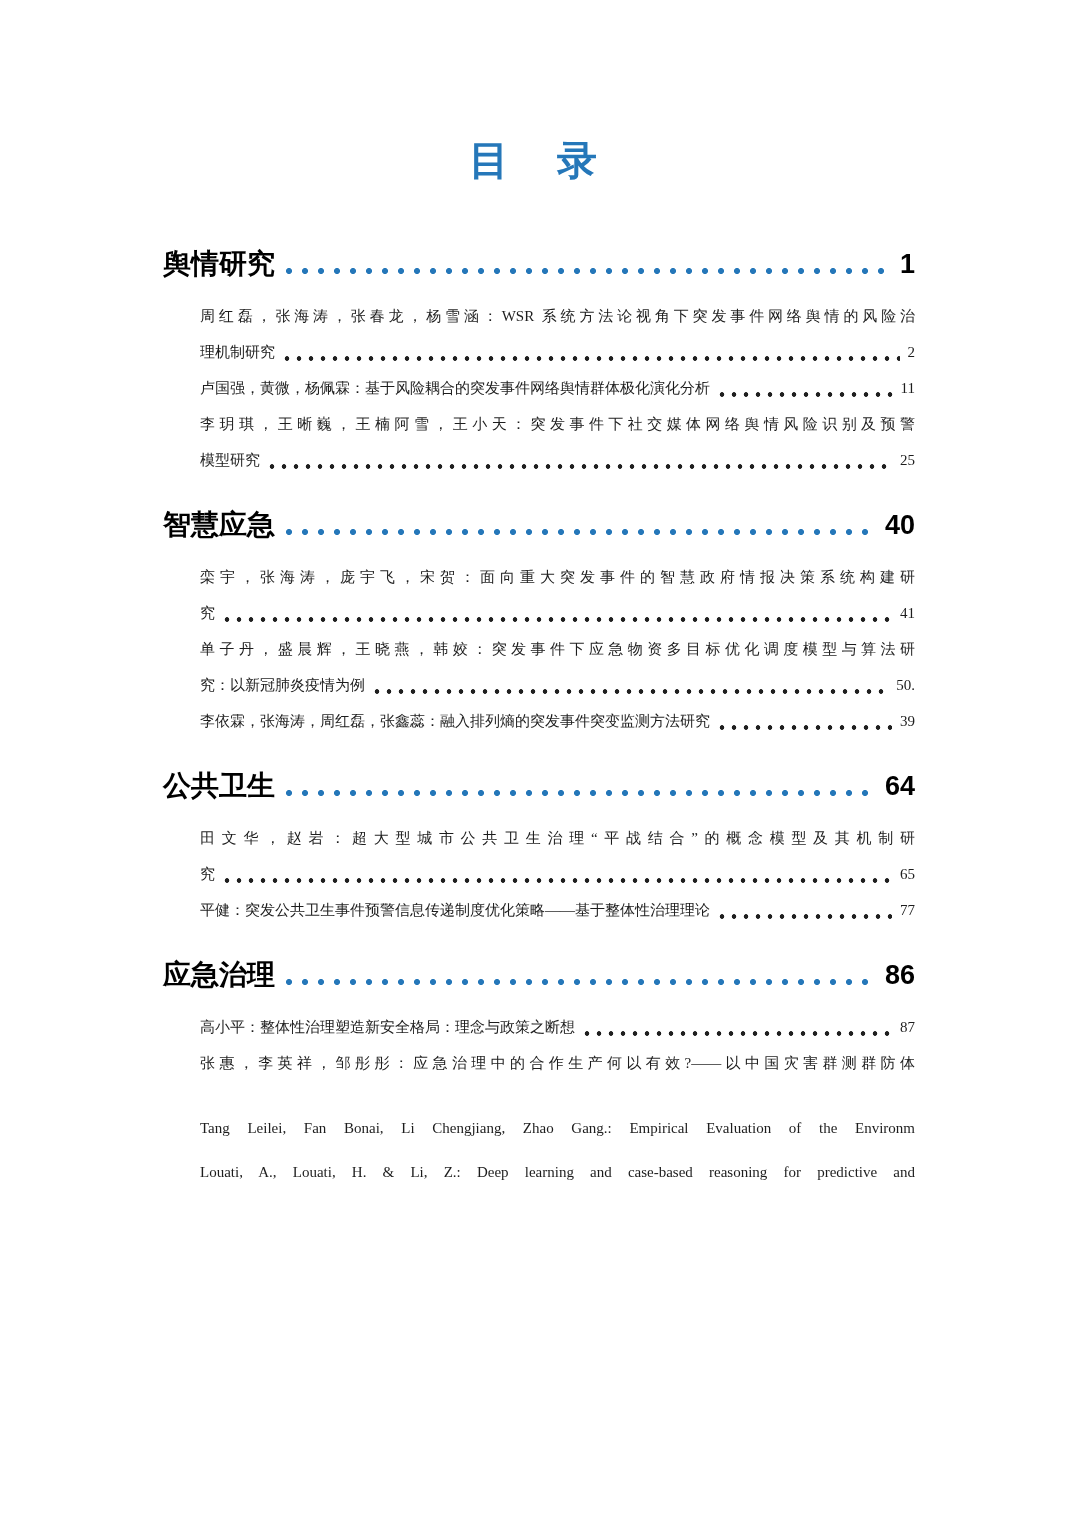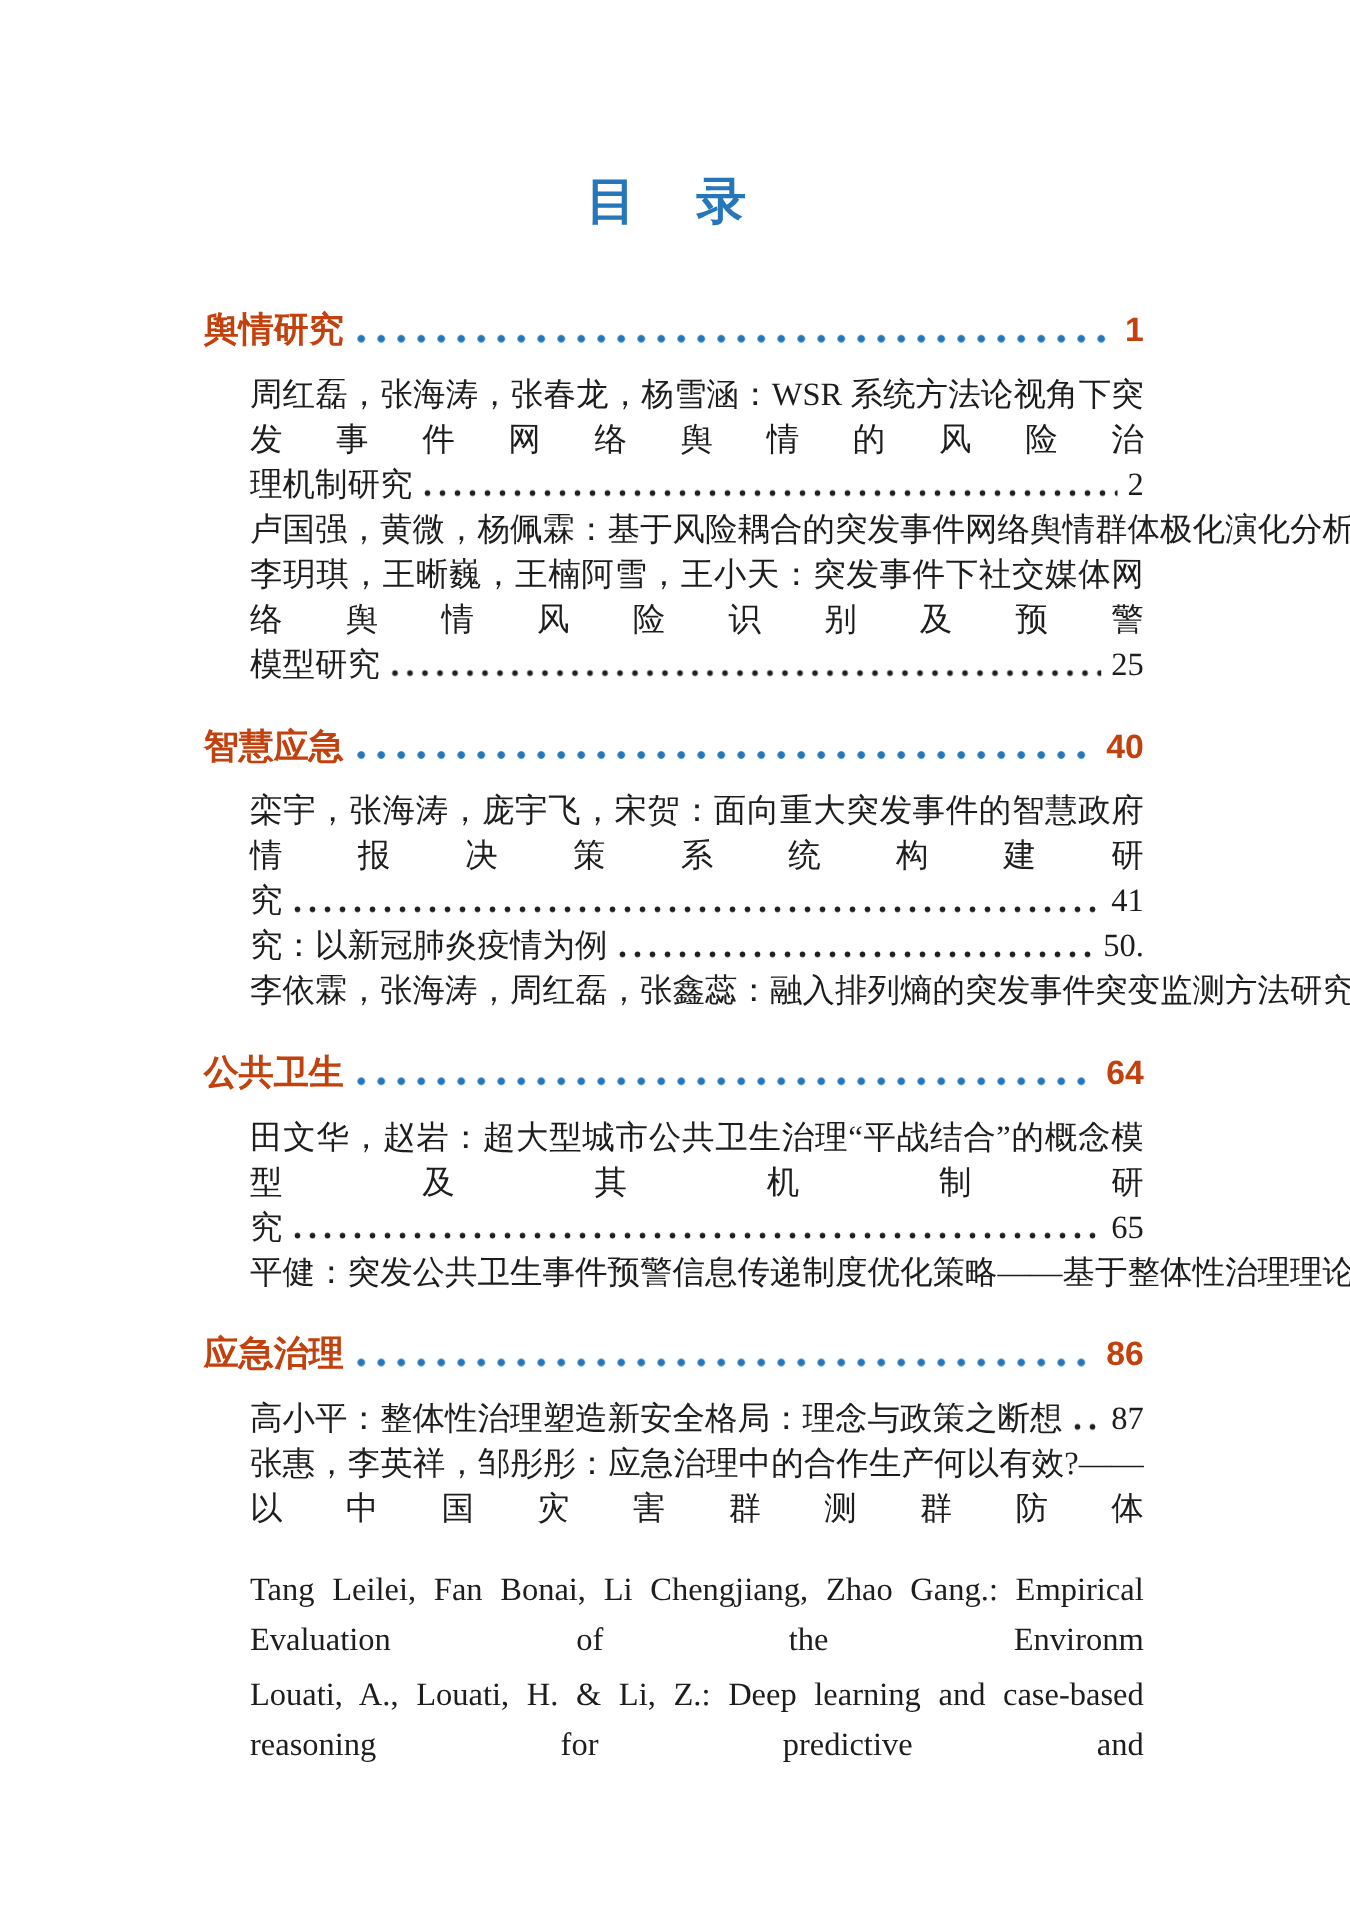--- a/index.html
+++ b/index.html
@@ -30,21 +30,21 @@
     font-family: Liberation Mono, monospace;
   }
   #toc { margin-top: 56px; }
 
   .section { margin-top: 27px; }
   .section:first-child { margin-top: 0; }
 
   .section-heading {
     display: flex;
     align-items: baseline;
-    color: #c2410c;
+    color: #000000;
     font-weight: 700;
     font-size: 28px;
     line-height: 40px;
     font-family: "Liberation Sans", "DejaVu Sans", sans-serif;
   }
   .sec-title { white-space: nowrap; }
   .sec-page { white-space: nowrap; font-size: 27px; }
 
   .leader {
     flex: 1 1 auto;
@@ -60,21 +60,21 @@
   .sec-leader {
     height: 8px;
     margin: 0 10px 9px 6px;
     background-image: radial-gradient(circle, #2577b9 2.7px, rgba(0,0,0,0) 3.3px);
     background-size: 16px 8px;
   }
 
   .entries { margin: 14px 0 0 37px; }
 
   .entry {
-    font-size: 26px;
+    font-size: 15px;
     line-height: 36px;
     color: #1d1d1d;
     font-family: "Liberation Serif", "DejaVu Serif", serif;
   }
   .entry.en {
     line-height: 40px;
     margin-top: 4px;
   }
   .entry-line.full {
     text-align: justify;
@@ -134,20 +134,21 @@
         <div class="entries">
           <div class="entry zh">
             <div class="entry-line full">栾宇，张海涛，庞宇飞，宋贺：面向重大突发事件的智慧政府情报决策系统构建研</div>
             <div class="entry-line last">
               <span class="entry-text">究</span>
               <span class="leader"></span>
               <span class="entry-page">41</span>
             </div>
           </div>
           <div class="entry zh">
+            <div class="entry-line full">单子丹，盛晨辉，王晓燕，韩姣：突发事件下应急物资多目标优化调度模型与算法研</div>
             <div class="entry-line last">
               <span class="entry-text">究：以新冠肺炎疫情为例</span>
               <span class="leader"></span>
               <span class="entry-page">50.</span>
             </div>
           </div>
           <div class="entry zh">
             <div class="entry-line last">
               <span class="entry-text">李依霖，张海涛，周红磊，张鑫蕊：融入排列熵的突发事件突变监测方法研究</span>
               <span class="leader"></span>

